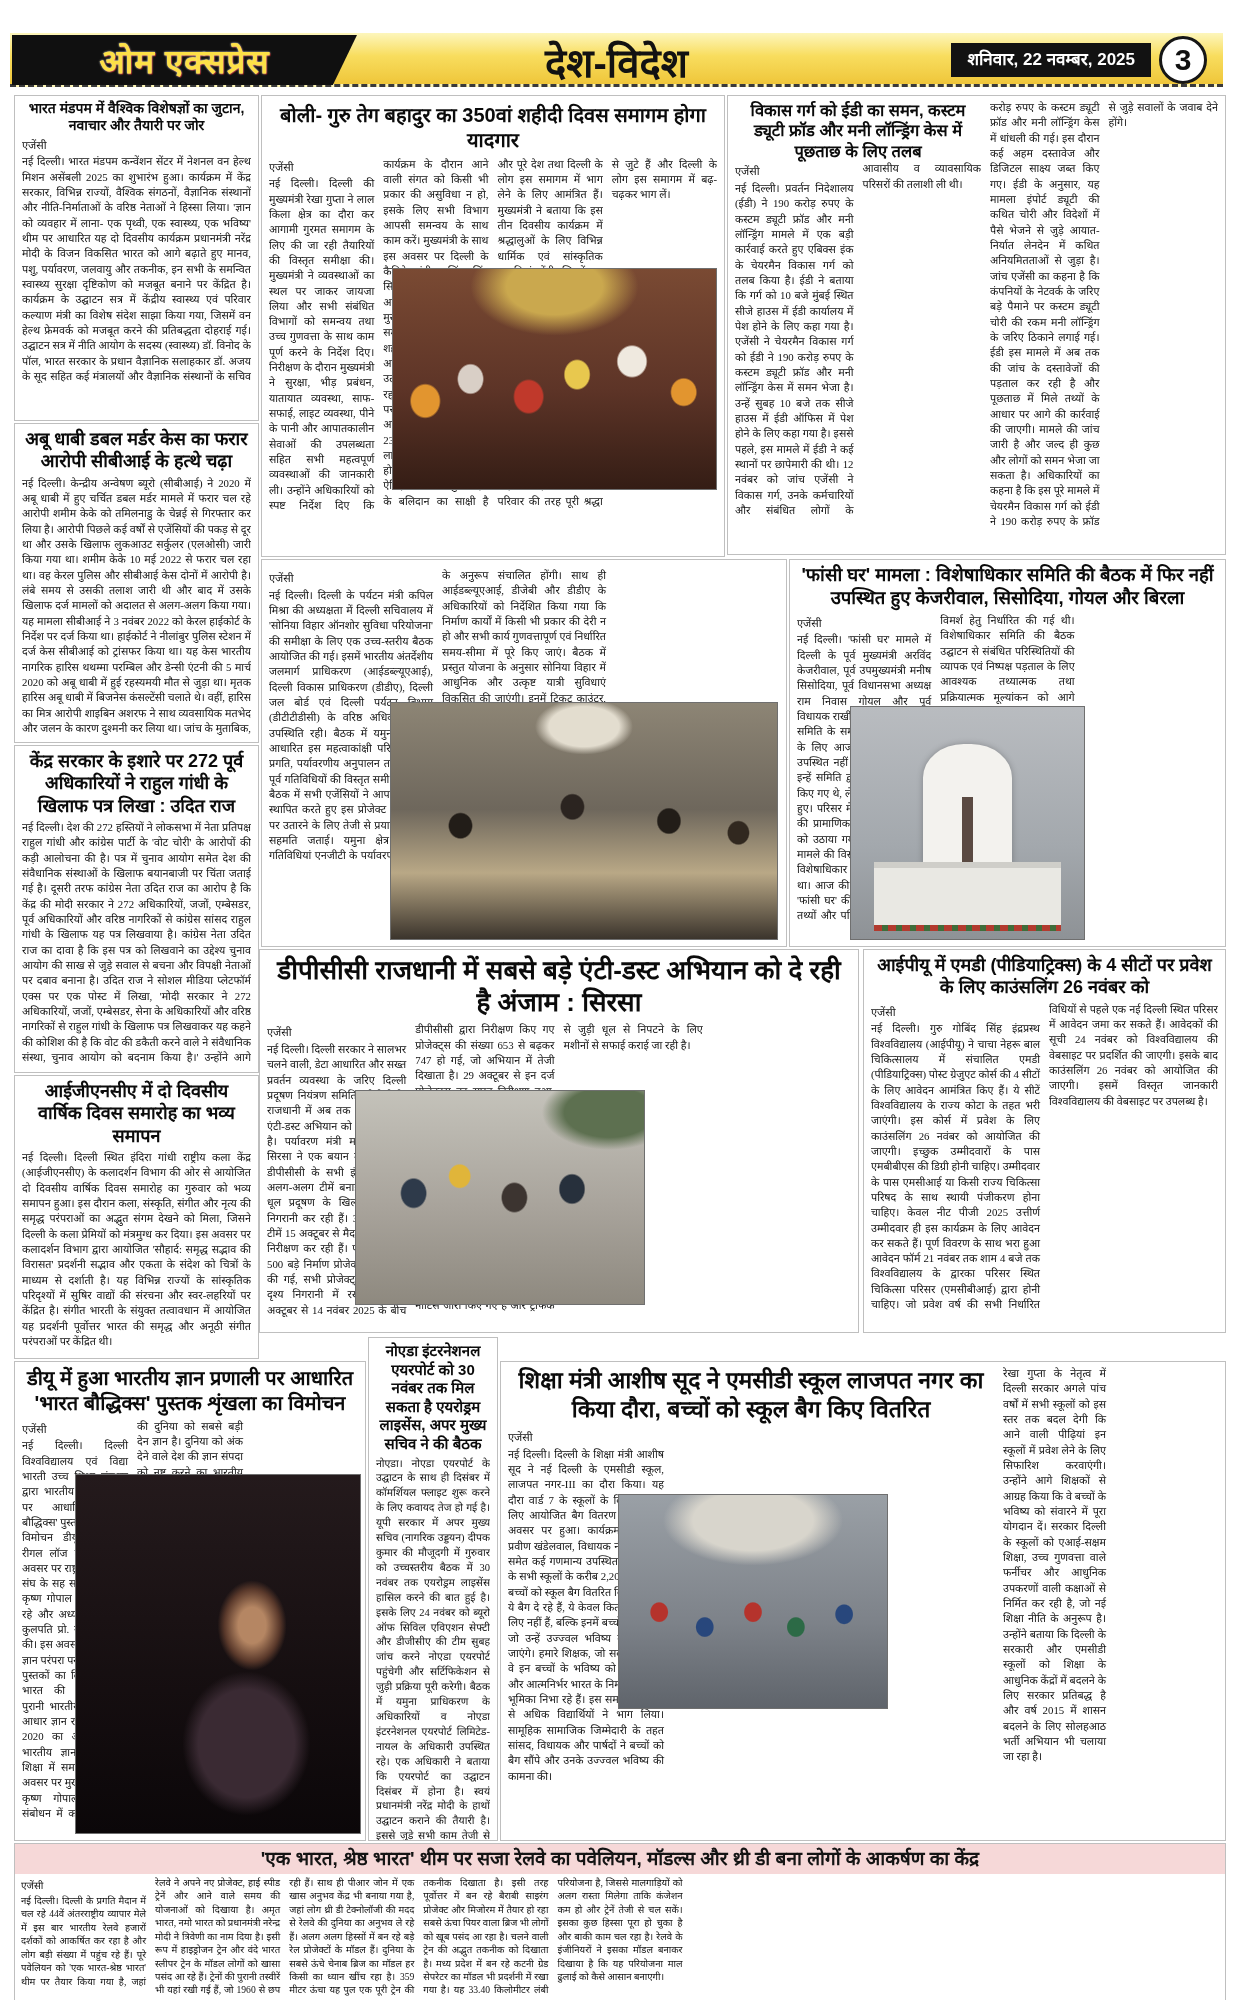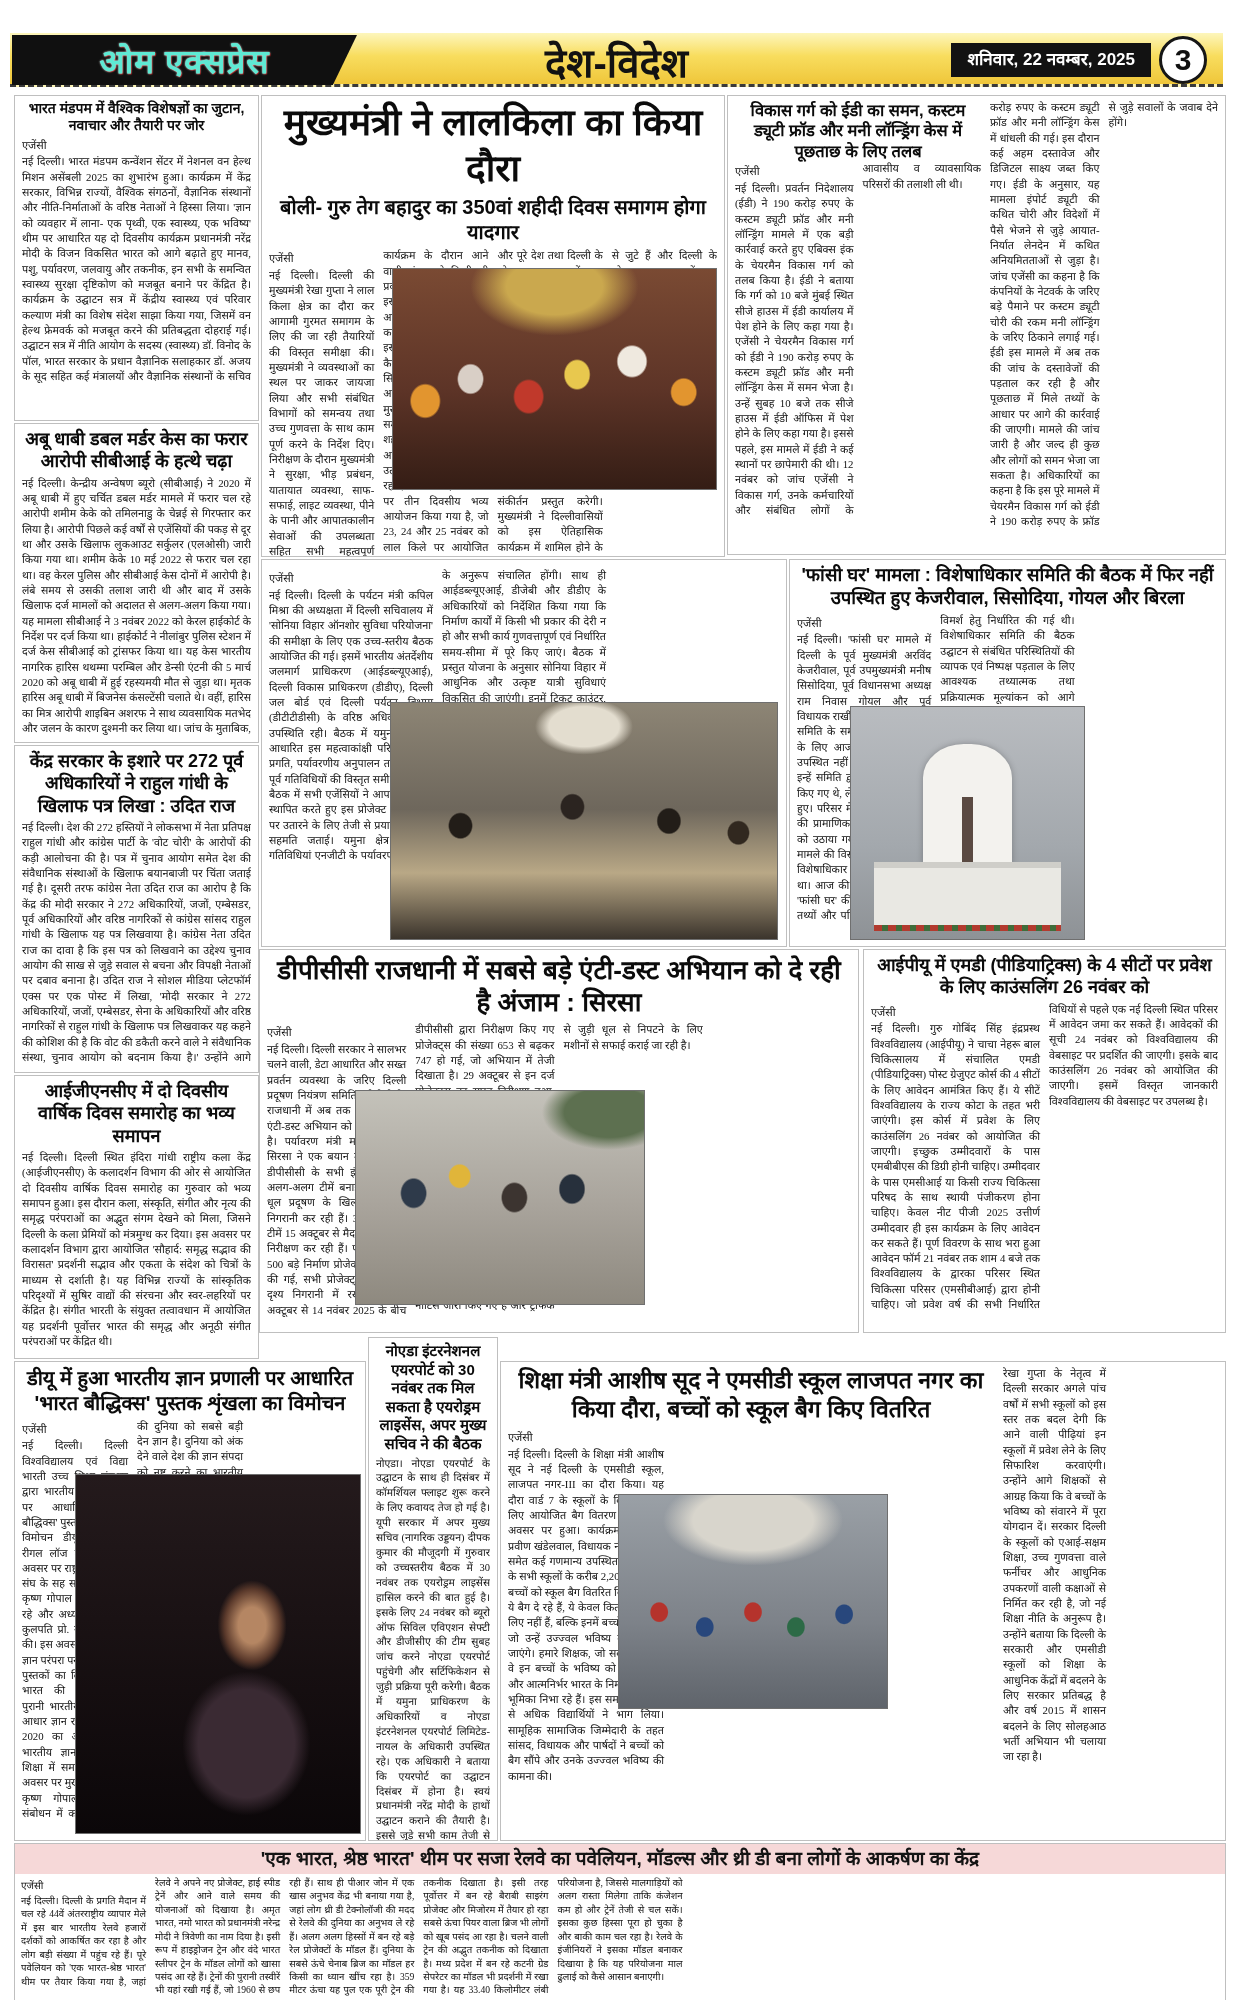--- a/index.html
+++ b/index.html
@@ -5,21 +5,21 @@
   *{margin:0;padding:0;box-sizing:border-box}
   html,body{background:#9a9a9a}
   .page{position:relative;width:1233px;height:2000px;margin:0 auto;background:#fff;overflow:hidden;
         font-family:"Liberation Serif","DejaVu Sans",serif;color:#111}
   
   .masthead{position:absolute;left:10px;top:33px;width:1213px;height:54px;
     background:linear-gradient(180deg,#fdf6bc 0%,#f8dd5e 45%,#efc63a 100%);
     border-bottom:3px dashed #3a3a3a}
   .logo{position:absolute;left:2px;top:2px;width:345px;height:50px;background:#101010;
     clip-path:polygon(0 0,100% 0,93% 100%,0 100%);display:flex;align-items:center;justify-content:center}
-  .logo span{font-family:"Liberation Sans",sans-serif;font-weight:bold;font-size:33px;color:#5eead4;
+  .logo span{font-family:"Liberation Sans",sans-serif;font-weight:bold;font-size:33px;color:#fde047;
     text-shadow:0 0 2px #fff,1px 1px 0 #7d0000;letter-spacing:1px}
   .section-title{position:absolute;left:0;right:0;top:1px;text-align:center;
     font-family:"Liberation Sans",sans-serif;font-weight:bold;font-size:40px;color:#121212}
   .datebox{position:absolute;right:72px;top:10px;height:34px;background:#121212;color:#fff;
     font-family:"Liberation Sans",sans-serif;font-weight:bold;font-size:17px;line-height:34px;padding:0 16px}
   .pagenum{position:absolute;right:16px;top:3px;width:48px;height:48px;border-radius:50%;
     background:#fff;border:3px solid #161616;display:flex;align-items:center;justify-content:center;
     font-family:"Liberation Sans",sans-serif;font-weight:bold;font-size:30px;color:#101010}
   
   .art{position:absolute;background:#fff;outline:1px solid #bfbfbf;padding:4px 7px;overflow:hidden}
@@ -93,21 +93,20 @@
 
   <section class="art" style="left:15px;top:96px;width:243px;height:324px">
     <h2 class="h" style="font-size:14px">भारत मंडपम में वैश्विक विशेषज्ञों का जुटान, नवाचार और तैयारी पर जोर</h2>
     <div class="bd c1" style="height:262px">
       <b class="agency">एजेंसी</b>
       <span>नई दिल्ली। भारत मंडपम कन्वेंशन सेंटर में नेशनल वन हेल्थ मिशन असेंबली 2025 का शुभारंभ हुआ। कार्यक्रम में केंद्र सरकार, विभिन्न राज्यों, वैश्विक संगठनों, वैज्ञानिक संस्थानों और नीति-निर्माताओं के वरिष्ठ नेताओं ने हिस्सा लिया। 'ज्ञान को व्यवहार में लाना- एक पृथ्वी, एक स्वास्थ्य, एक भविष्य' थीम पर आधारित यह दो दिवसीय कार्यक्रम प्रधानमंत्री नरेंद्र मोदी के विजन विकसित भारत को आगे बढ़ाते हुए मानव, पशु, पर्यावरण, जलवायु और तकनीक, इन सभी के समन्वित स्वास्थ्य सुरक्षा दृष्टिकोण को मजबूत बनाने पर केंद्रित है। कार्यक्रम के उद्घाटन सत्र में केंद्रीय स्वास्थ्य एवं परिवार कल्याण मंत्री का विशेष संदेश साझा किया गया, जिसमें वन हेल्थ फ्रेमवर्क को मजबूत करने की प्रतिबद्धता दोहराई गई। उद्घाटन सत्र में नीति आयोग के सदस्य (स्वास्थ्य) डॉ. विनोद के पॉल, भारत सरकार के प्रधान वैज्ञानिक सलाहकार डॉ. अजय के सूद सहित कई मंत्रालयों और वैज्ञानिक संस्थानों के सचिव मौजूद रहे। वरिष्ठ अधिकारियों में स्वास्थ्य सचिव पुन्या सलिला श्रीवास्तव, डीएचआर सचिव एवं डीजी-आईसीएमआर डॉ. राजीव बहल, पशुपालन एवं डेयरी सचिव अलका उपाध्याय, कृषि अनुसंधान एवं शिक्षा विभाग के सचिव एवं डीजी-आईसीएआर डॉ. मांगी लाल जाट, पर्यावरण, वन एवं जलवायु परिवर्तन मंत्रालय के सचिव तन्मय कुमार, जैव प्रौद्योगिकी विभाग के सचिव डॉ. राजेश एस गोखले, इसरो के स्पेस कमीशन के चेयरमैन एवं स्पेस विभाग के सचिव डॉ. वी नारायणन, एनडीएमए के सचिव मनीष भारद्वाज और डीआरडीओ के चेयरमैन एवं रक्षा अनुसंधान सचिव डॉ. समीर वी कामत शामिल रहे।</span>
     </div>
   </section>
 
   <section class="art" style="left:262px;top:96px;width:462px;height:460px">
-    <h1 class="h" style="font-size:37px">मुख्यमंत्री ने लालकिला का किया दौरा</h1>
     <h2 class="h" style="font-size:20px;margin-top:3px">बोली- गुरु तेग बहादुर का 350वां शहीदी दिवस समागम होगा यादगार</h2>
     <div class="bd c4" style="height:360px;margin-top:4px">
       <b class="agency">एजेंसी</b>
       <span>नई दिल्ली। दिल्ली की मुख्यमंत्री रेखा गुप्ता ने लाल किला क्षेत्र का दौरा कर आगामी गुरमत समागम के लिए की जा रही तैयारियों की विस्तृत समीक्षा की। मुख्यमंत्री ने व्यवस्थाओं का स्थल पर जाकर जायजा लिया और सभी संबंधित विभागों को समन्वय तथा उच्च गुणवत्ता के साथ काम पूर्ण करने के निर्देश दिए। निरीक्षण के दौरान मुख्यमंत्री ने सुरक्षा, भीड़ प्रबंधन, यातायात व्यवस्था, साफ-सफाई, लाइट व्यवस्था, पीने के पानी और आपातकालीन सेवाओं की उपलब्धता सहित सभी महत्वपूर्ण व्यवस्थाओं की जानकारी ली। उन्होंने अधिकारियों को स्पष्ट निर्देश दिए कि कार्यक्रम के दौरान आने वाली संगत को किसी भी प्रकार की असुविधा न हो, इसके लिए सभी विभाग आपसी समन्वय के साथ काम करें। मुख्यमंत्री के साथ इस अवसर पर दिल्ली के कैबिनेट मंत्री मनजिंदर सिंह सिरसा, कपिल मिश्रा सहित अन्य गणमान्य उपस्थित रहे। मुख्यमंत्री ने बताया कि यह समागम गुरु जी के 350वें शहादत दिवस को पूरे देश में अत्यंत श्रद्धा, सम्मान और उत्साह के साथ मनाया जा रहा है। दिल्ली में इस अवसर पर तीन दिवसीय भव्य आयोजन किया गया है, जो 23, 24 और 25 नवंबर को लाल किले पर आयोजित होगा। उन्होंने कहा कि यह ऐतिहासिक स्थल गुरु साहब के बलिदान का साक्षी है और पूरे देश तथा दिल्ली के लोग इस समागम में भाग लेने के लिए आमंत्रित हैं। मुख्यमंत्री ने बताया कि इस तीन दिवसीय कार्यक्रम में श्रद्धालुओं के लिए विभिन्न धार्मिक एवं सांस्कृतिक प्रस्तुतियां होंगी, जिनमें गुरु जी के जीवन से संबंधित सभी महत्वपूर्ण पहलुओं को दर्शाती भव्य नाट्य प्रस्तुति शामिल है। समागम के दौरान किले की प्राचीर पर लाइट एंड साउंड शो का आयोजन किया जाएगा और सात संगत सत्संग और संकीर्तन प्रस्तुत करेगी। मुख्यमंत्री ने दिल्लीवासियों को इस ऐतिहासिक कार्यक्रम में शामिल होने के लिए आमंत्रित किया। उन्होंने कहा कि वह एक आयोजक परिवार की तरह पूरी श्रद्धा से जुटे हैं और दिल्ली के लोग इस समागम में बढ़-चढ़कर भाग लें।</span>
     </div>
     <div class="ph ph-cm" style="left:130px;top:172px;width:325px;height:222px"></div>
   </section>
 
   <section class="art" style="left:728px;top:96px;width:497px;height:458px">
     <div class="split">

